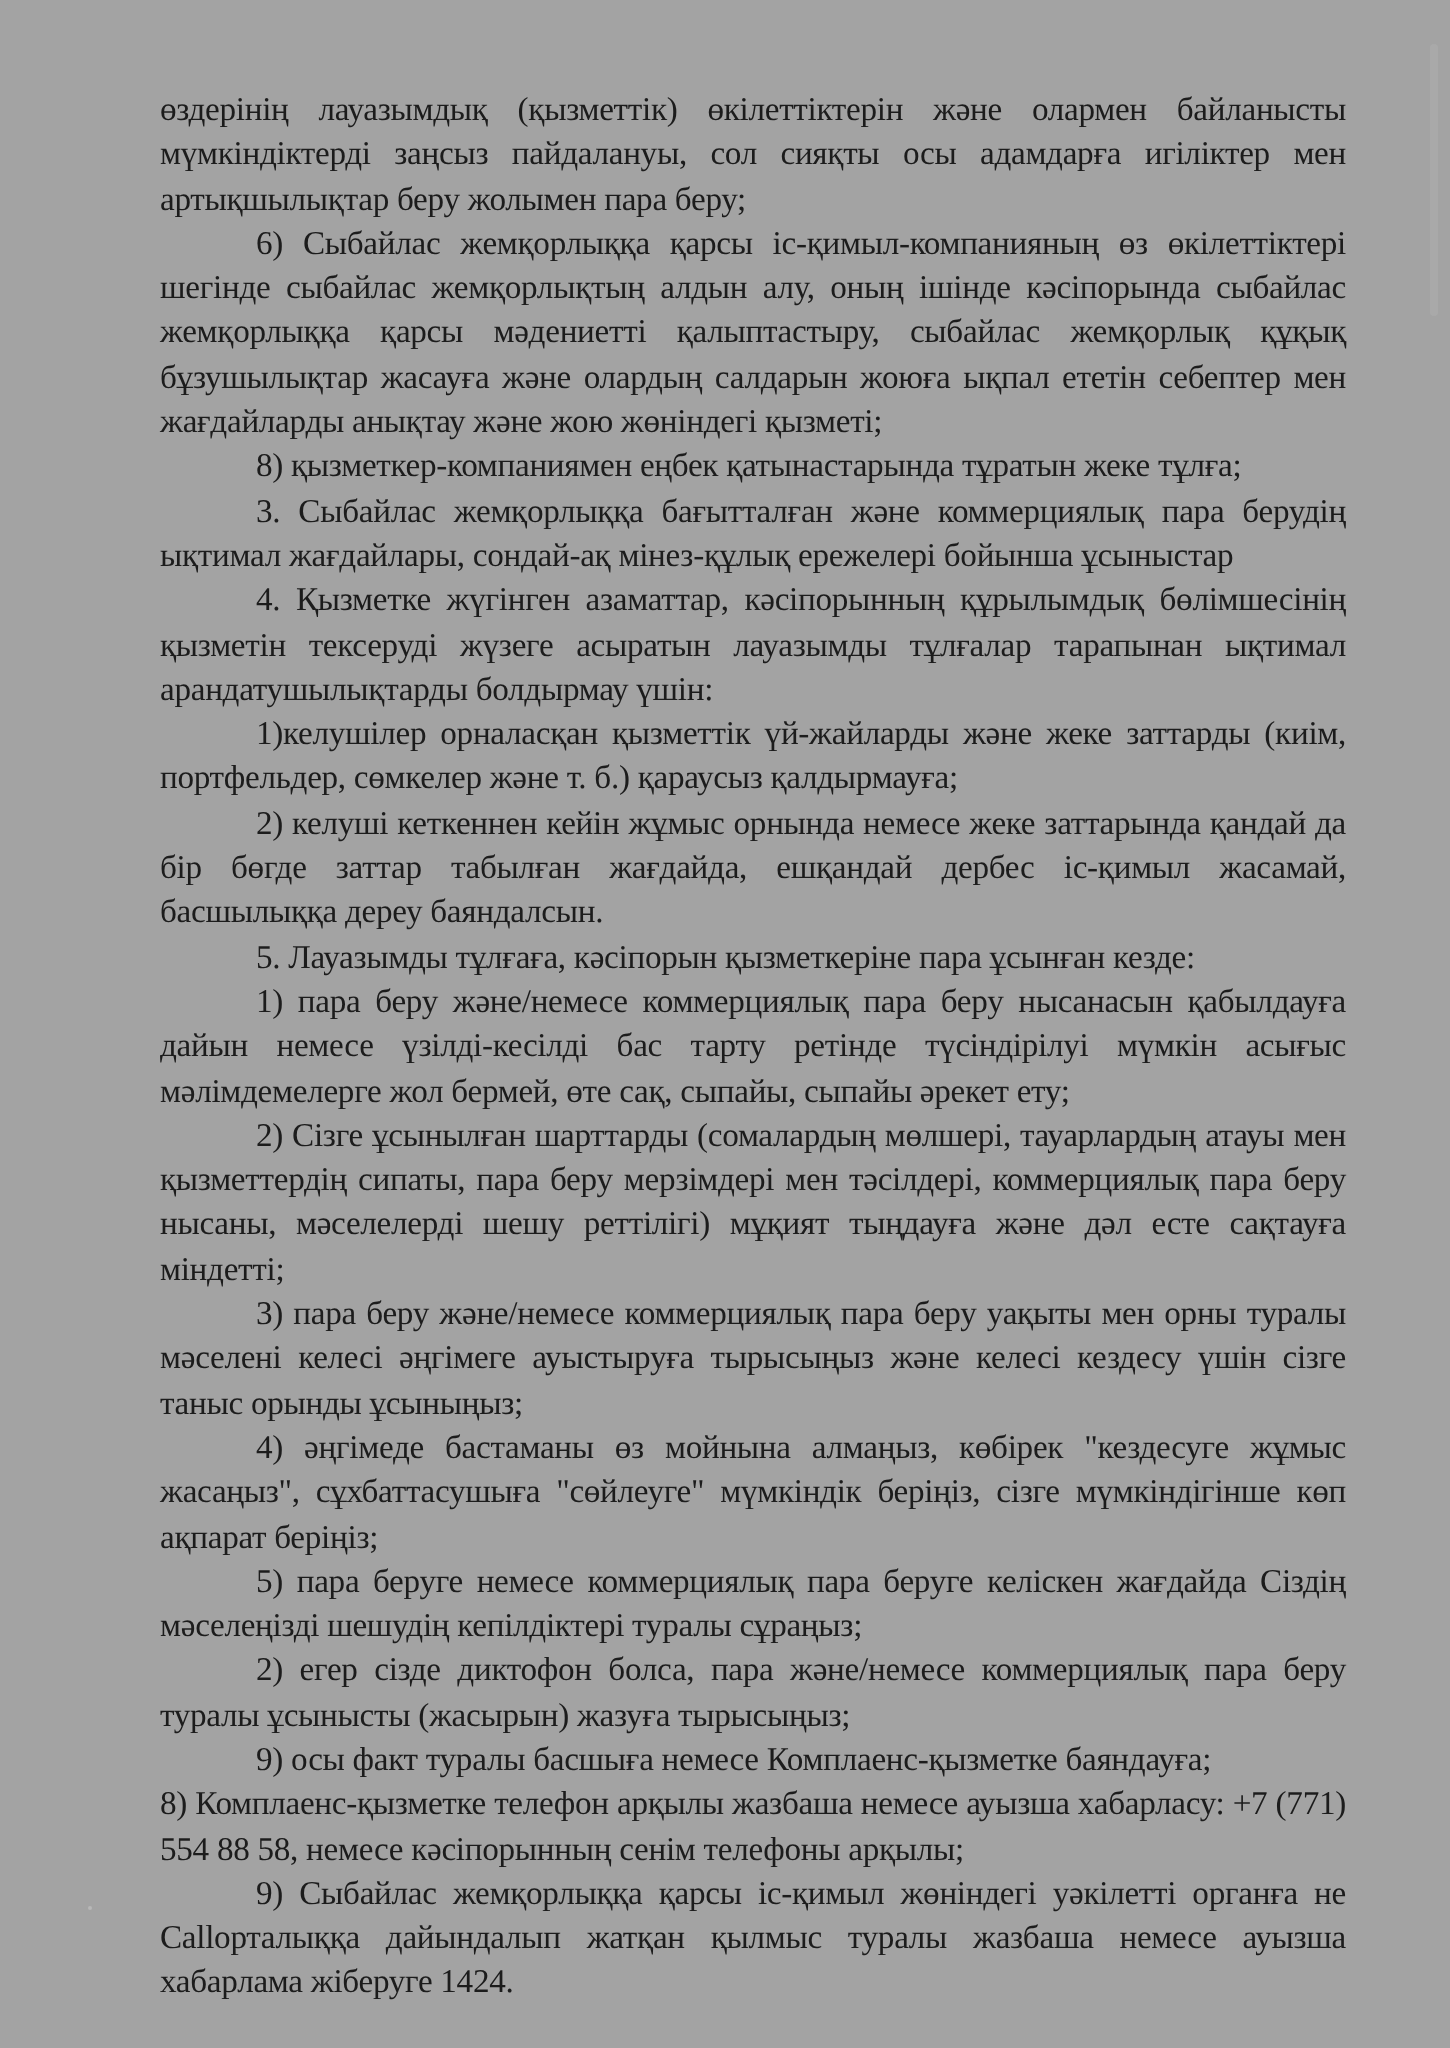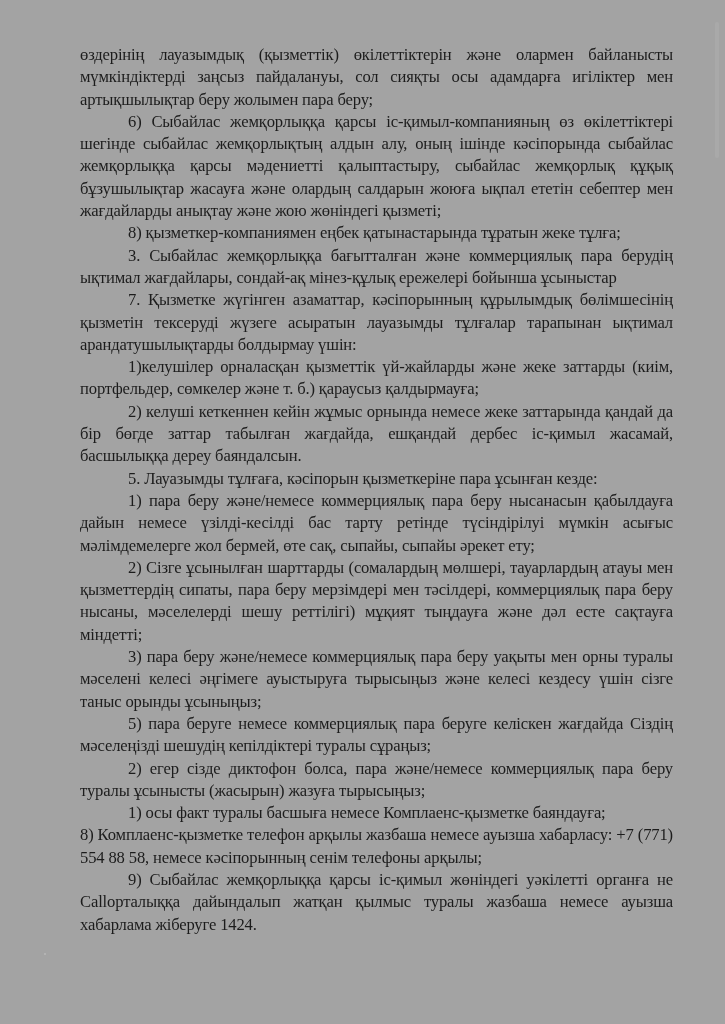--- a/index.html
+++ b/index.html
@@ -56,28 +56,29 @@
 </style>
 </head>
 <body>
 
 <div class="page">
   <div class="content">
     <p class="p noindent">өздерінің лауазымдық (қызметтік) өкілеттіктерін және олармен байланысты мүмкіндіктерді заңсыз пайдалануы, сол сияқты осы адамдарға игіліктер мен артықшылықтар беру жолымен пара беру;</p>
     <p class="p indent">6) Сыбайлас жемқорлыққа қарсы іс-қимыл-компанияның өз өкілеттіктері шегінде сыбайлас жемқорлықтың алдын алу, оның ішінде кәсіпорында сыбайлас жемқорлыққа қарсы мәдениетті қалыптастыру, сыбайлас жемқорлық құқық бұзушылықтар жасауға және олардың салдарын жоюға ықпал ететін себептер мен жағдайларды анықтау және жою жөніндегі қызметі;</p>
     <p class="p indent">8) қызметкер-компаниямен еңбек қатынастарында тұратын жеке тұлға;</p>
     <p class="p indent">3. Сыбайлас жемқорлыққа бағытталған және коммерциялық пара берудің ықтимал жағдайлары, сондай-ақ мінез-құлық ережелері бойынша ұсыныстар</p>
-    <p class="p indent">7. Қызметке жүгінген азаматтар, кәсіпорынның құрылымдық бөлімшесінің қызметін тексеруді жүзеге асыратын лауазымды тұлғалар тарапынан ықтимал арандатушылықтарды болдырмау үшін:</p>
+    <p class="p indent">4. Қызметке жүгінген азаматтар, кәсіпорынның құрылымдық бөлімшесінің қызметін тексеруді жүзеге асыратын лауазымды тұлғалар тарапынан ықтимал арандатушылықтарды болдырмау үшін:</p>
     <p class="p indent">1)келушілер орналасқан қызметтік үй-жайларды және жеке заттарды (киім, портфельдер, сөмкелер және т. б.) қараусыз қалдырмауға;</p>
     <p class="p indent">2) келуші кеткеннен кейін жұмыс орнында немесе жеке заттарында қандай да бір бөгде заттар табылған жағдайда, ешқандай дербес іс-қимыл жасамай, басшылыққа дереу баяндалсын.</p>
     <p class="p indent">5. Лауазымды тұлғаға, кәсіпорын қызметкеріне пара ұсынған кезде:</p>
     <p class="p indent">1) пара беру және/немесе коммерциялық пара беру нысанасын қабылдауға дайын немесе үзілді-кесілді бас тарту ретінде түсіндірілуі мүмкін асығыс мәлімдемелерге жол бермей, өте сақ, сыпайы, сыпайы әрекет ету;</p>
     <p class="p indent">2) Сізге ұсынылған шарттарды (сомалардың мөлшері, тауарлардың атауы мен қызметтердің сипаты, пара беру мерзімдері мен тәсілдері, коммерциялық пара беру нысаны, мәселелерді шешу реттілігі) мұқият тыңдауға және дәл есте сақтауға міндетті;</p>
     <p class="p indent">3) пара беру және/немесе коммерциялық пара беру уақыты мен орны туралы мәселені келесі әңгімеге ауыстыруға тырысыңыз және келесі кездесу үшін сізге таныс орынды ұсыныңыз;</p>
+    <p class="p indent">4) әңгімеде бастаманы өз мойнына алмаңыз, көбірек "кездесуге жұмыс жасаңыз", сұхбаттасушыға "сөйлеуге" мүмкіндік беріңіз, сізге мүмкіндігінше көп ақпарат беріңіз;</p>
     <p class="p indent">5) пара беруге немесе коммерциялық пара беруге келіскен жағдайда Сіздің мәселеңізді шешудің кепілдіктері туралы сұраңыз;</p>
     <p class="p indent">2) егер сізде диктофон болса, пара және/немесе коммерциялық пара беру туралы ұсынысты (жасырын) жазуға тырысыңыз;</p>
-    <p class="p indent">1) осы факт туралы басшыға немесе Комплаенс-қызметке баяндауға;</p>
+    <p class="p indent">9) осы факт туралы басшыға немесе Комплаенс-қызметке баяндауға;</p>
     <p class="p noindent">8) Комплаенс-қызметке телефон арқылы жазбаша немесе ауызша хабарласу: +7 (771) 554 88 58, немесе кәсіпорынның сенім телефоны арқылы;</p>
     <p class="p indent">9) Сыбайлас жемқорлыққа қарсы іс-қимыл жөніндегі уәкілетті органға не Callорталыққа дайындалып жатқан қылмыс туралы жазбаша немесе ауызша хабарлама жіберуге 1424.</p>
   </div>
   <div class="dot"></div>
   <div class="scrollbar"></div>
 </div>
 
 </body></html>

